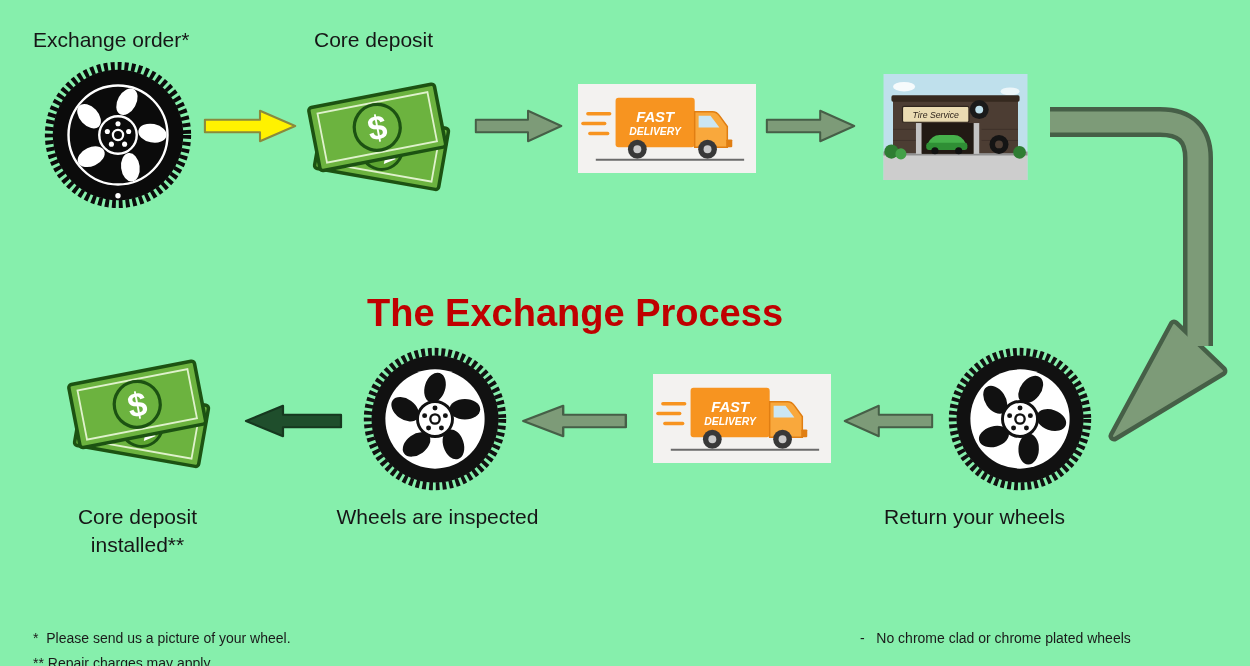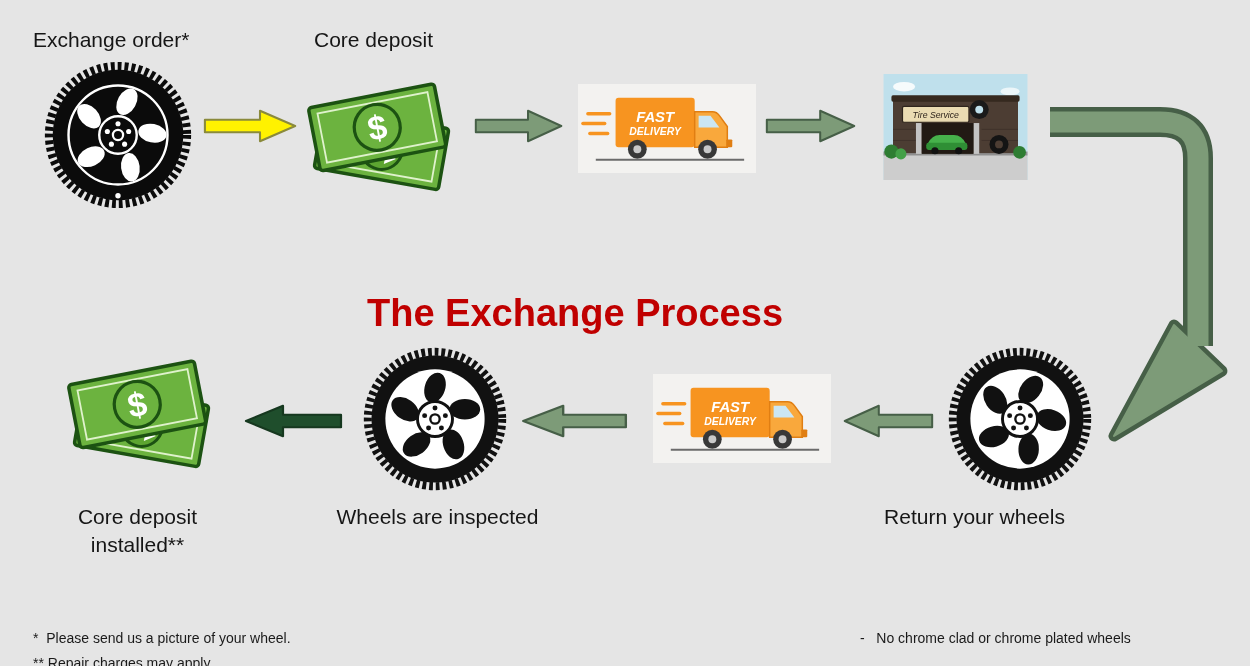--- a/index.html
+++ b/index.html
@@ -1,18 +1,18 @@
 <!DOCTYPE html>
 <html><head>
 <meta charset="utf-8">
 <style>
   * { margin:0; padding:0; box-sizing:border-box; }
   html,body { background:#ffffff; }
   .canvas {
-    position:relative; width:1250px; height:666px; background:#e5e5e5;
+    position:relative; width:1250px; height:666px; background:#86efac;
     font-family:"Liberation Sans", sans-serif; overflow:hidden;
   }
   .abs { position:absolute; }
   .label {
     position:absolute; font-size:21px; font-weight:500; color:#161616;
     white-space:nowrap;
   }
   .label.center { text-align:center; white-space:normal; }
   .title {
     position:absolute; font-size:38px; font-weight:700; color:#C00000;

